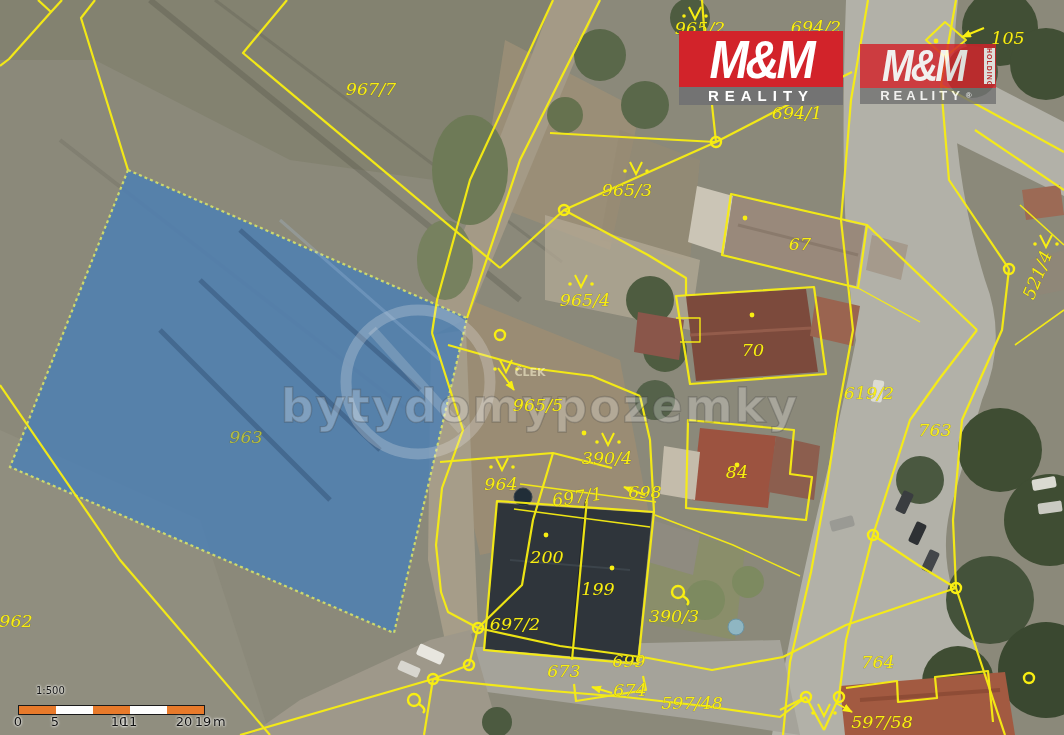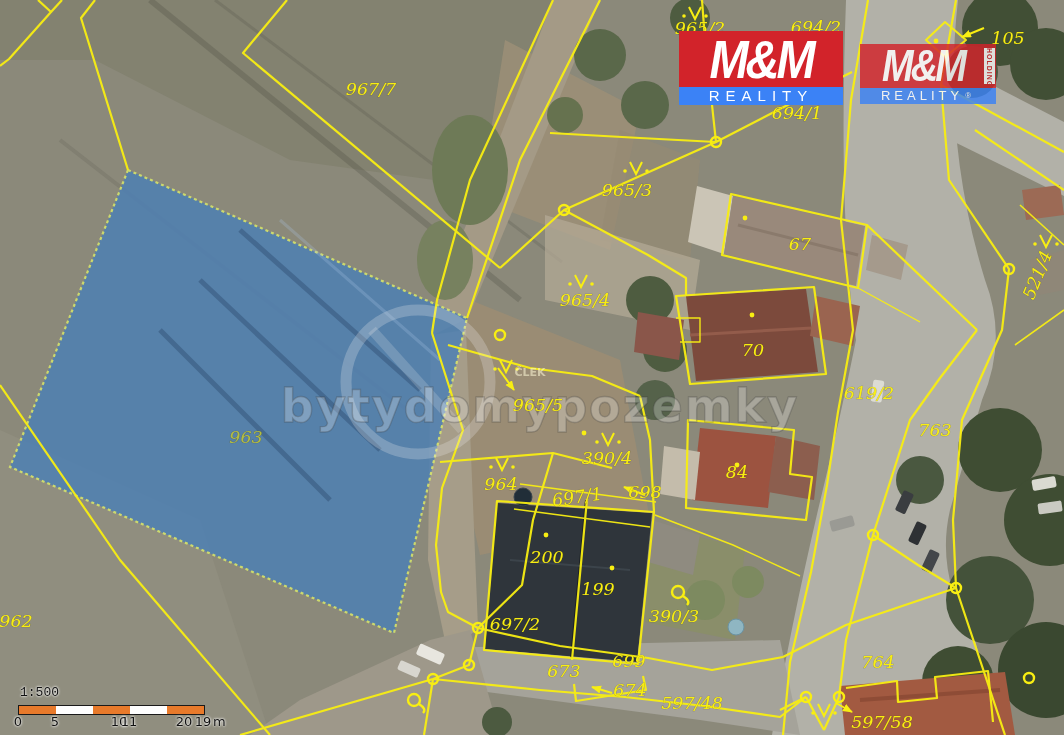--- a/index.html
+++ b/index.html
@@ -7,31 +7,31 @@
          font-family:"Liberation Sans",sans-serif;}
   .stage svg{position:absolute;left:0;top:0;}
   .plabel{font-family:"DejaVu Serif",serif;font-style:italic;font-size:17.5px;fill:#f8ee12;
           text-anchor:middle;paint-order:stroke;stroke:rgba(80,70,0,.35);stroke-width:.7px;}
   .wmtext{font-family:"DejaVu Sans",sans-serif;font-weight:bold;}
   
   .mmlogo{position:absolute;line-height:0;}
   .mmlogo .red{display:flex;align-items:center;justify-content:center;background:#d2232a;position:relative;}
   .mmlogo .mm{color:#fff;font-weight:bold;font-style:italic;letter-spacing:-3px;
               font-family:"Liberation Sans",sans-serif;line-height:1;transform:scaleY(1.15);}
-  .mmlogo .bar{background:#3b82f6;color:#fff;font-weight:normal;text-align:center;
+  .mmlogo .bar{background:#737373;color:#fff;font-weight:bold;text-align:center;
                font-family:"Liberation Sans",sans-serif;display:flex;align-items:center;justify-content:center;}
   .mmlogo .holding{position:absolute;right:1px;top:4px;bottom:4px;width:11px;background:#fff;
                    color:#d2232a;font-size:7px;font-weight:bold;writing-mode:vertical-rl;
                    text-align:center;letter-spacing:1px;line-height:11px;}
   .mmlogo .reg{font-size:8px;vertical-align:super;margin-left:2px;}
   
   .scalebar{position:absolute;left:8px;top:684px;width:230px;height:48px;
             color:#111;font-family:"DejaVu Sans",sans-serif;}
-  .scalebar .ratio{position:absolute;left:12px;top:1px;font-size:13px;
-            text-shadow:0 0 2px #fff,0 0 3px #fff;font-family:Liberation Mono, monospace;}
+  .scalebar .ratio{position:absolute;left:28px;top:1px;font-size:10px;
+            text-shadow:0 0 2px #fff,0 0 3px #fff;}
   .scalebar .bar{position:absolute;left:10px;top:21px;width:185px;height:8px;
             border:1px solid #1a1a1a;display:flex;background:#fff;}
   .scalebar .seg{flex:1 1 auto;}
   .scalebar .ticks span{position:absolute;top:30px;font-size:13px;transform:translateX(-50%);
             text-shadow:0 0 2px #fff,0 0 3px #fff;}
   .scalebar .unit{position:absolute;left:205px;top:30px;font-size:13px;
             text-shadow:0 0 2px #fff,0 0 3px #fff;}
 </style>
 </head>
 <body>

